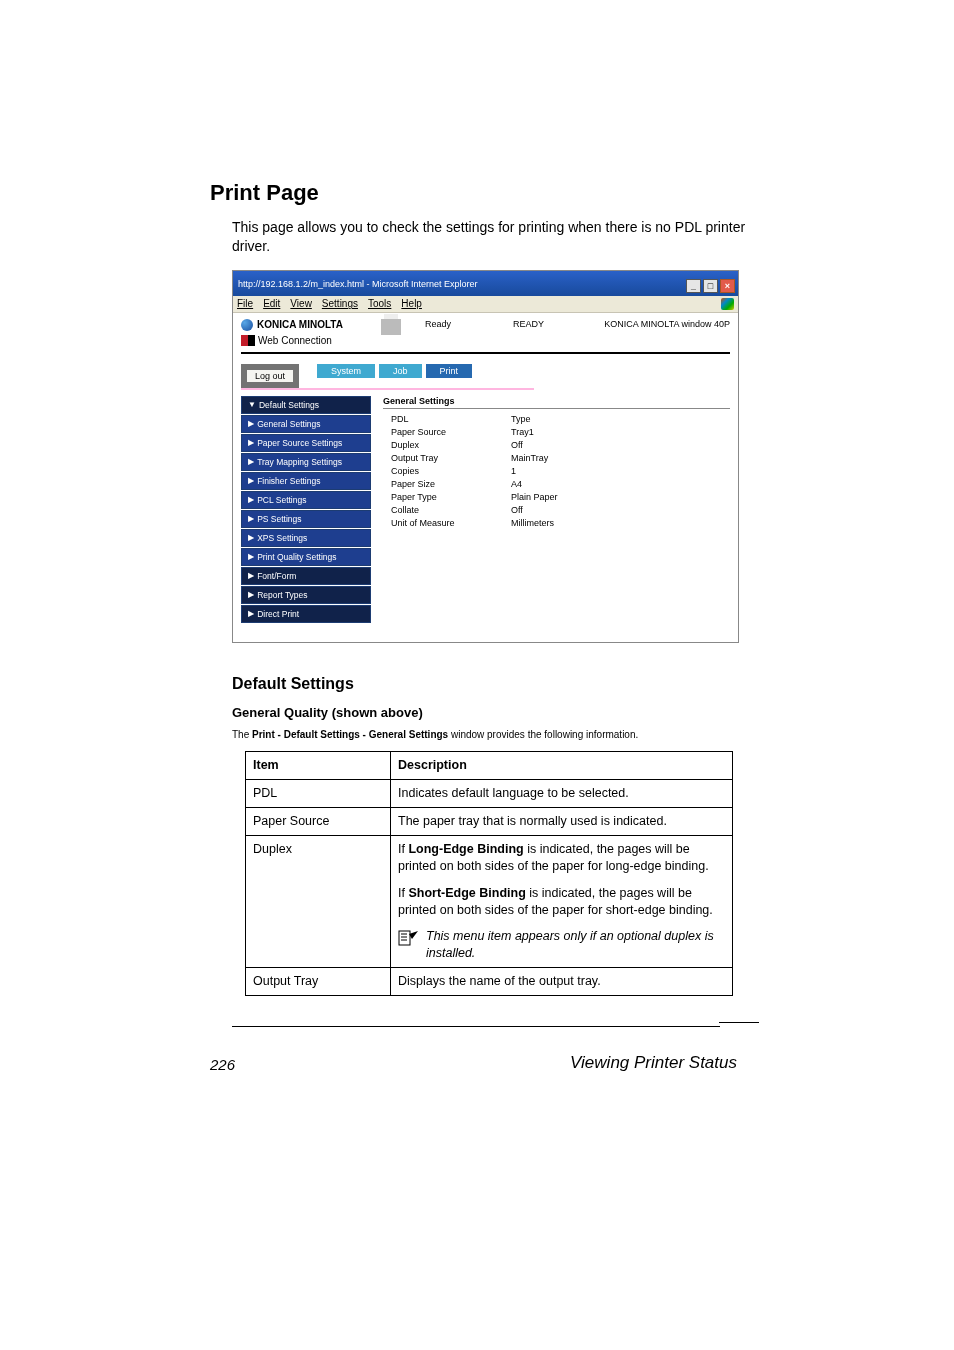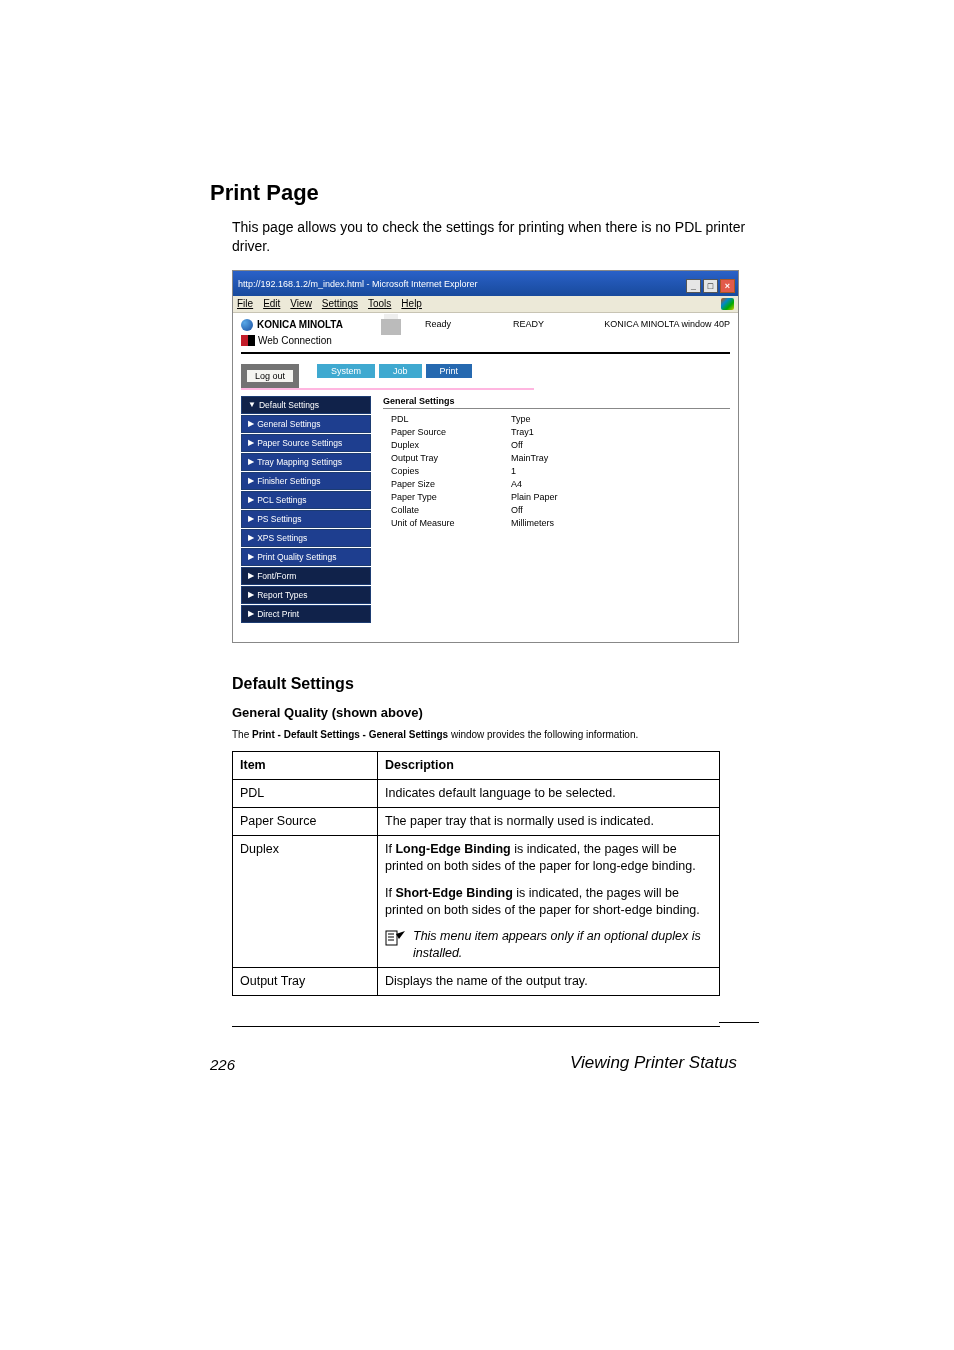--- a/index.html
+++ b/index.html
@@ -149,21 +149,21 @@
   padding-bottom:2px;
   margin-bottom:5px;
 }
 .kv { display:flex; font-size:9px; margin:3px 0; }
 .kv .k { width:120px; padding-left:8px;}
 .kv .v { flex:1; }
 
 h2.sub { font-size:16px;font-weight:bold; margin:32px 0 12px 22px;}
 .bold-line { font-size:13px;font-weight:bold; margin:0 0 8px 22px;}
 .para { font-size:10px;line-height:1.35;margin:0 0 10px 22px;}
-.tbl { margin-left:22px; border-collapse:collapse; width:488px;}
+.tbl { margin-left:35px; border-collapse:collapse; width:488px;}
 .tbl th, .tbl td {
   border:1px solid #000;
   font-size:12.5px;
   line-height:1.35;
   padding:5px 7px;
   text-align:left;
   vertical-align:top;
 }
 .tbl th.item-h { width:130px; }
 .note-row { display:flex; gap:6px; margin-top:10px;}

